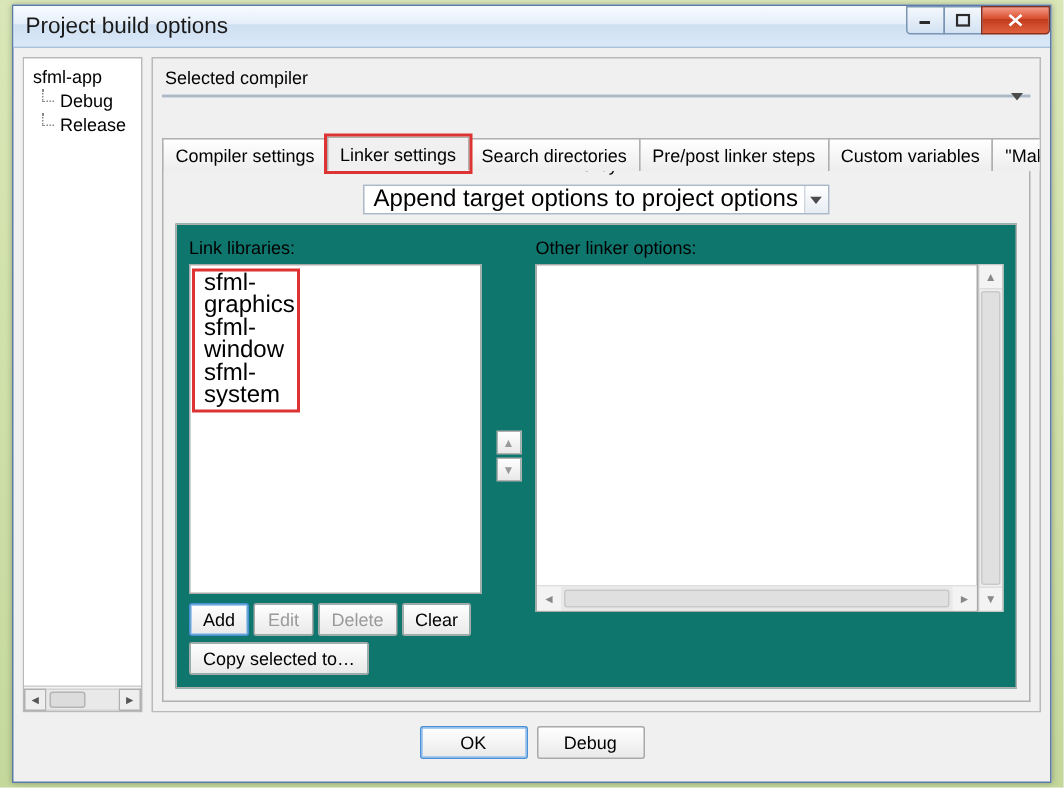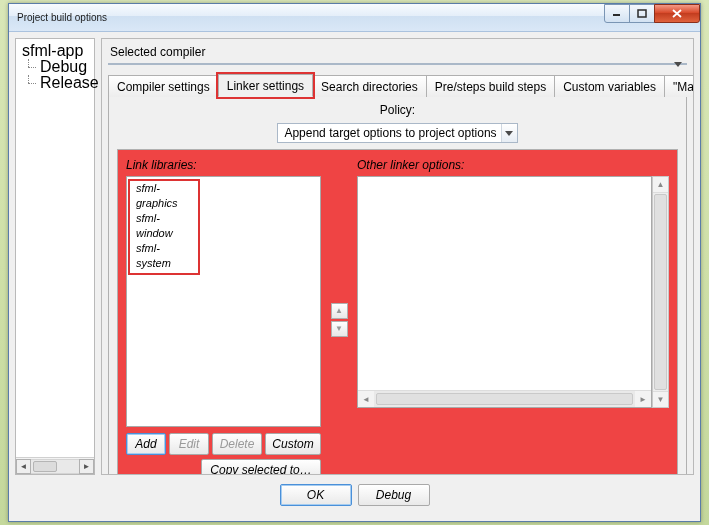--- a/index.html
+++ b/index.html
@@ -17,21 +17,21 @@
     box-shadow:0 0 4px rgba(0,0,0,.3);
   }
   .titlebar {
     height:28px;
     background:linear-gradient(180deg,#f7fbff 0%, #e4eef9 45%, #cfe0f2 46%, #dae8f7 100%);
     border-bottom:1px solid #aac2de;
     display:flex; align-items:center;
     padding-left:8px;
     color:#1a1a1a;
   }
-  .titlebar .title { flex:1; font-size:10px; }
+  .titlebar .title { flex:1; font-size:15px; }
   .win-btns { display:flex; height:19px; margin-top:-9px;}
   .win-btn {
     width:28px; height:19px; margin-left:-1px;
     border:1px solid #7a95b4;
     background:linear-gradient(180deg,#f4f8fd,#d3e2f2);
     display:flex; align-items:center; justify-content:center;
     font-size:10px; color:#333;
   }
   .win-btn.min { border-radius:0 0 0 3px; width:26px;}
   .win-btn.close {
@@ -44,21 +44,21 @@
   .win-btn svg { display:block; }
   .client {
     position:absolute; left:6px; top:34px; right:6px; bottom:6px;
     display:flex; flex-direction:column;
   }
   .upper { flex:1; display:flex; gap:6px; overflow:hidden;}
   .tree-pane {
     width:80px; border:1px solid #b9b9b9; background:#fff;
     display:flex; flex-direction:column;
   }
-  .tree-body { flex:1; padding:4px 2px 2px 2px; font-size:16px; line-height:16px; color:#000;}
+  .tree-body { flex:1; padding:4px 2px 2px 2px; font-size:12px; line-height:16px; color:#000;}
   .tree-body .root { padding-left:4px;}
   .tree-body .child { position:relative; padding-left:22px; }
   .tree-body .child::before {
     content:""; position:absolute; left:10px; top:0; bottom:8px; border-left:1px dotted #888;
   }
   .tree-body .child::after {
     content:""; position:absolute; left:10px; top:8px; width:8px; border-top:1px dotted #888;
   }
   .tree-scroll {
     height:17px; border-top:1px solid #d0d0d0;
@@ -91,69 +91,68 @@
     position:absolute; right:0; top:0;
   }
   .tabstrip {
     margin-top:8px; display:flex; align-items:flex-end;
     border-bottom:1px solid #b0b0b0;
   }
   .tab {
     padding:4px 8px 3px; border:1px solid #b0b0b0; border-bottom:none;
     background:linear-gradient(180deg,#fff,#ededed);
     margin-right:-1px; font-size:12px; color:#000;
-    white-space:nowrap; position:relative; top:1px;
+    white-space:nowrap; position:relative; top:18px;
   }
   .tab.active {
     background:#f0f0f0; border-bottom:1px solid #f0f0f0; z-index:2;
   }
   .red-box { outline:2px solid #d33; outline-offset:0; }
   .tabbody {
     border:1px solid #b0b0b0; border-top:none;
     flex:1; padding:6px 8px 8px; display:flex; flex-direction:column;
     background:#f0f0f0;
   }
   .policy-row { display:flex; align-items:center; gap:6px; margin-bottom:6px;flex-direction:column;}
   .policy-combo {
     height:20px; border:1px solid #aab8c8; background:#fff;
-    display:flex; align-items:center; padding:0 20px 0 6px; font-size:12px;
+    display:flex; align-items:center; padding:0 20px 0 6px; font-size:16px;
     position:relative;
   }
   .policy-combo .dd {
     width:16px; height:100%; position:absolute; right:0; top:0;
     border-left:1px solid #cfd7e0; display:flex; align-items:center; justify-content:center;
     background:linear-gradient(180deg,#fff,#e7edf4);
   }
   .link-area {
     flex:1; border:1px solid #b0b0b0;
     padding:8px; display:flex; gap:8px; position:relative;
-    background:#ef4444;
-    font-style:italic;
+    background:#0f766e;
   }
   .col-left { width:195px; display:flex; flex-direction:column; }
   .col-mid { width:20px; display:flex; flex-direction:column; justify-content:center; align-items:center; gap:2px;}
   .col-right { flex:1; display:flex; flex-direction:column; }
   .section-label { margin-bottom:4px; }
   .listbox {
     border:1px solid #a9a9a9; background:#fff;
-    height:251px; padding:2px 0; font-size:11px; line-height:15px;
+    height:220px; padding:2px 0; font-size:16px; line-height:15px;
     overflow:hidden;
   }
   .listbox .item { padding:0 4px; }
   .list-red-box { border:2px solid #d33; margin:0 1px; padding:0 2px 2px; width:72px;}
   .btn {
     min-width:40px; height:22px; border:1px solid #a9a9a9; border-radius:2px;
     background:linear-gradient(180deg,#fff,#e9e9e9);
     font-size:12px; padding:0 8px;
     display:inline-flex; align-items:center; justify-content:center;
   }
   .btn.disabled { color:#9a9a9a; }
   .btn.def { border:1px solid #4a90d9; box-shadow:0 0 0 1px #a5ccf0 inset;}
   .btnrow { margin-top:6px; display:flex; gap:3px;}
-  .copyrow { margin-top:4px; display:flex; justify-content:flex-end;}
+  .copyrow { margin-top:4px; display:flex; justify-content:flex-start;}
   .updown {
     width:17px; height:16px; border:1px solid #b0b0b0; background:linear-gradient(180deg,#fff,#e8e8e8);
     display:flex; align-items:center; justify-content:center; color:#999; font-size:8px;
   }
   .v-scroll {
     width:17px; border:1px solid #c8c8c8; background:#eee;
     display:flex; flex-direction:column;
   }
   .v-scroll .va { height:16px; display:flex; align-items:center; justify-content:center; font-size:8px; color:#888; background:#f3f3f3; border-bottom:1px solid #ddd;}
   .v-scroll .va:last-child { border-top:1px solid #ddd; border-bottom:none;}
@@ -164,21 +163,21 @@
     flex:1; border:1px solid #a9a9a9; background:#fff; height:232px;
   }
   .h-scroll {
     height:17px; border-top:1px solid #ddd; background:#eee;
     display:flex; align-items:center;
   }
   .h-scroll .ha { width:16px; height:100%; display:flex; align-items:center; justify-content:center; font-size:8px; color:#888; background:#f3f3f3;}
   .h-scroll .ht { flex:1; position:relative; height:100%; background:#e9e9e9;}
   .h-scroll .hthumb { position:absolute; left:2px; right:2px; top:2px; bottom:2px; background:#e0e0e0; border:1px solid #c9c9c9; border-radius:2px;}
   .footer {
-    height:40px; display:flex; align-items:center; justify-content:center; gap:6px;font-style:italic;
+    height:40px; display:flex; align-items:center; justify-content:center; gap:6px;
   }
   .footer .btn { min-width:72px; }
 </style>
 </head>
 <body>
 
 <div class="window">
   <div class="titlebar">
     <span class="title">Project build options</span>
     <div class="win-btns">
@@ -225,21 +224,21 @@
             <svg width="8" height="5">
                 <path d="M0 0 L8 0 L4 5 Z" fill="#4b4b4b"></path>
               </svg>
           </span>
         </div>
 
         <div class="tabstrip">
           <div class="tab">Compiler settings</div>
           <div class="tab active red-box">Linker settings</div>
           <div class="tab">Search directories</div>
-          <div class="tab">Pre/steps build steps</div>
+          <div class="tab">Pre/post linker steps</div>
           <div class="tab">Custom variables</div>
           <div class="tab">"Make" commands</div>
         </div>
 
         <div class="tabbody">
           <div class="policy-row">
             <span>Policy:</span>
             <div class="policy-combo">
               <span>Append target options to project options</span>
               <span class="dd">
@@ -258,21 +257,21 @@
                 <div class="list-red-box">
                   <div class="item">sfml-graphics</div>
                   <div class="item">sfml-window</div>
                   <div class="item">sfml-system</div>
                 </div>
               </div>
               <div class="btnrow">
                 <span class="btn def">Add</span>
                 <span class="btn disabled">Edit</span>
                 <span class="btn disabled">Delete</span>
-                <span class="btn">Custom</span>
+                <span class="btn">Clear</span>
               </div>
               <div class="copyrow">
                 <span class="btn" style="min-width:120px">Copy selected to…</span>
               </div>
             </div>
 
             <div class="col-mid">
               <div class="updown">▲</div>
               <div class="updown">▼</div>
             </div>

